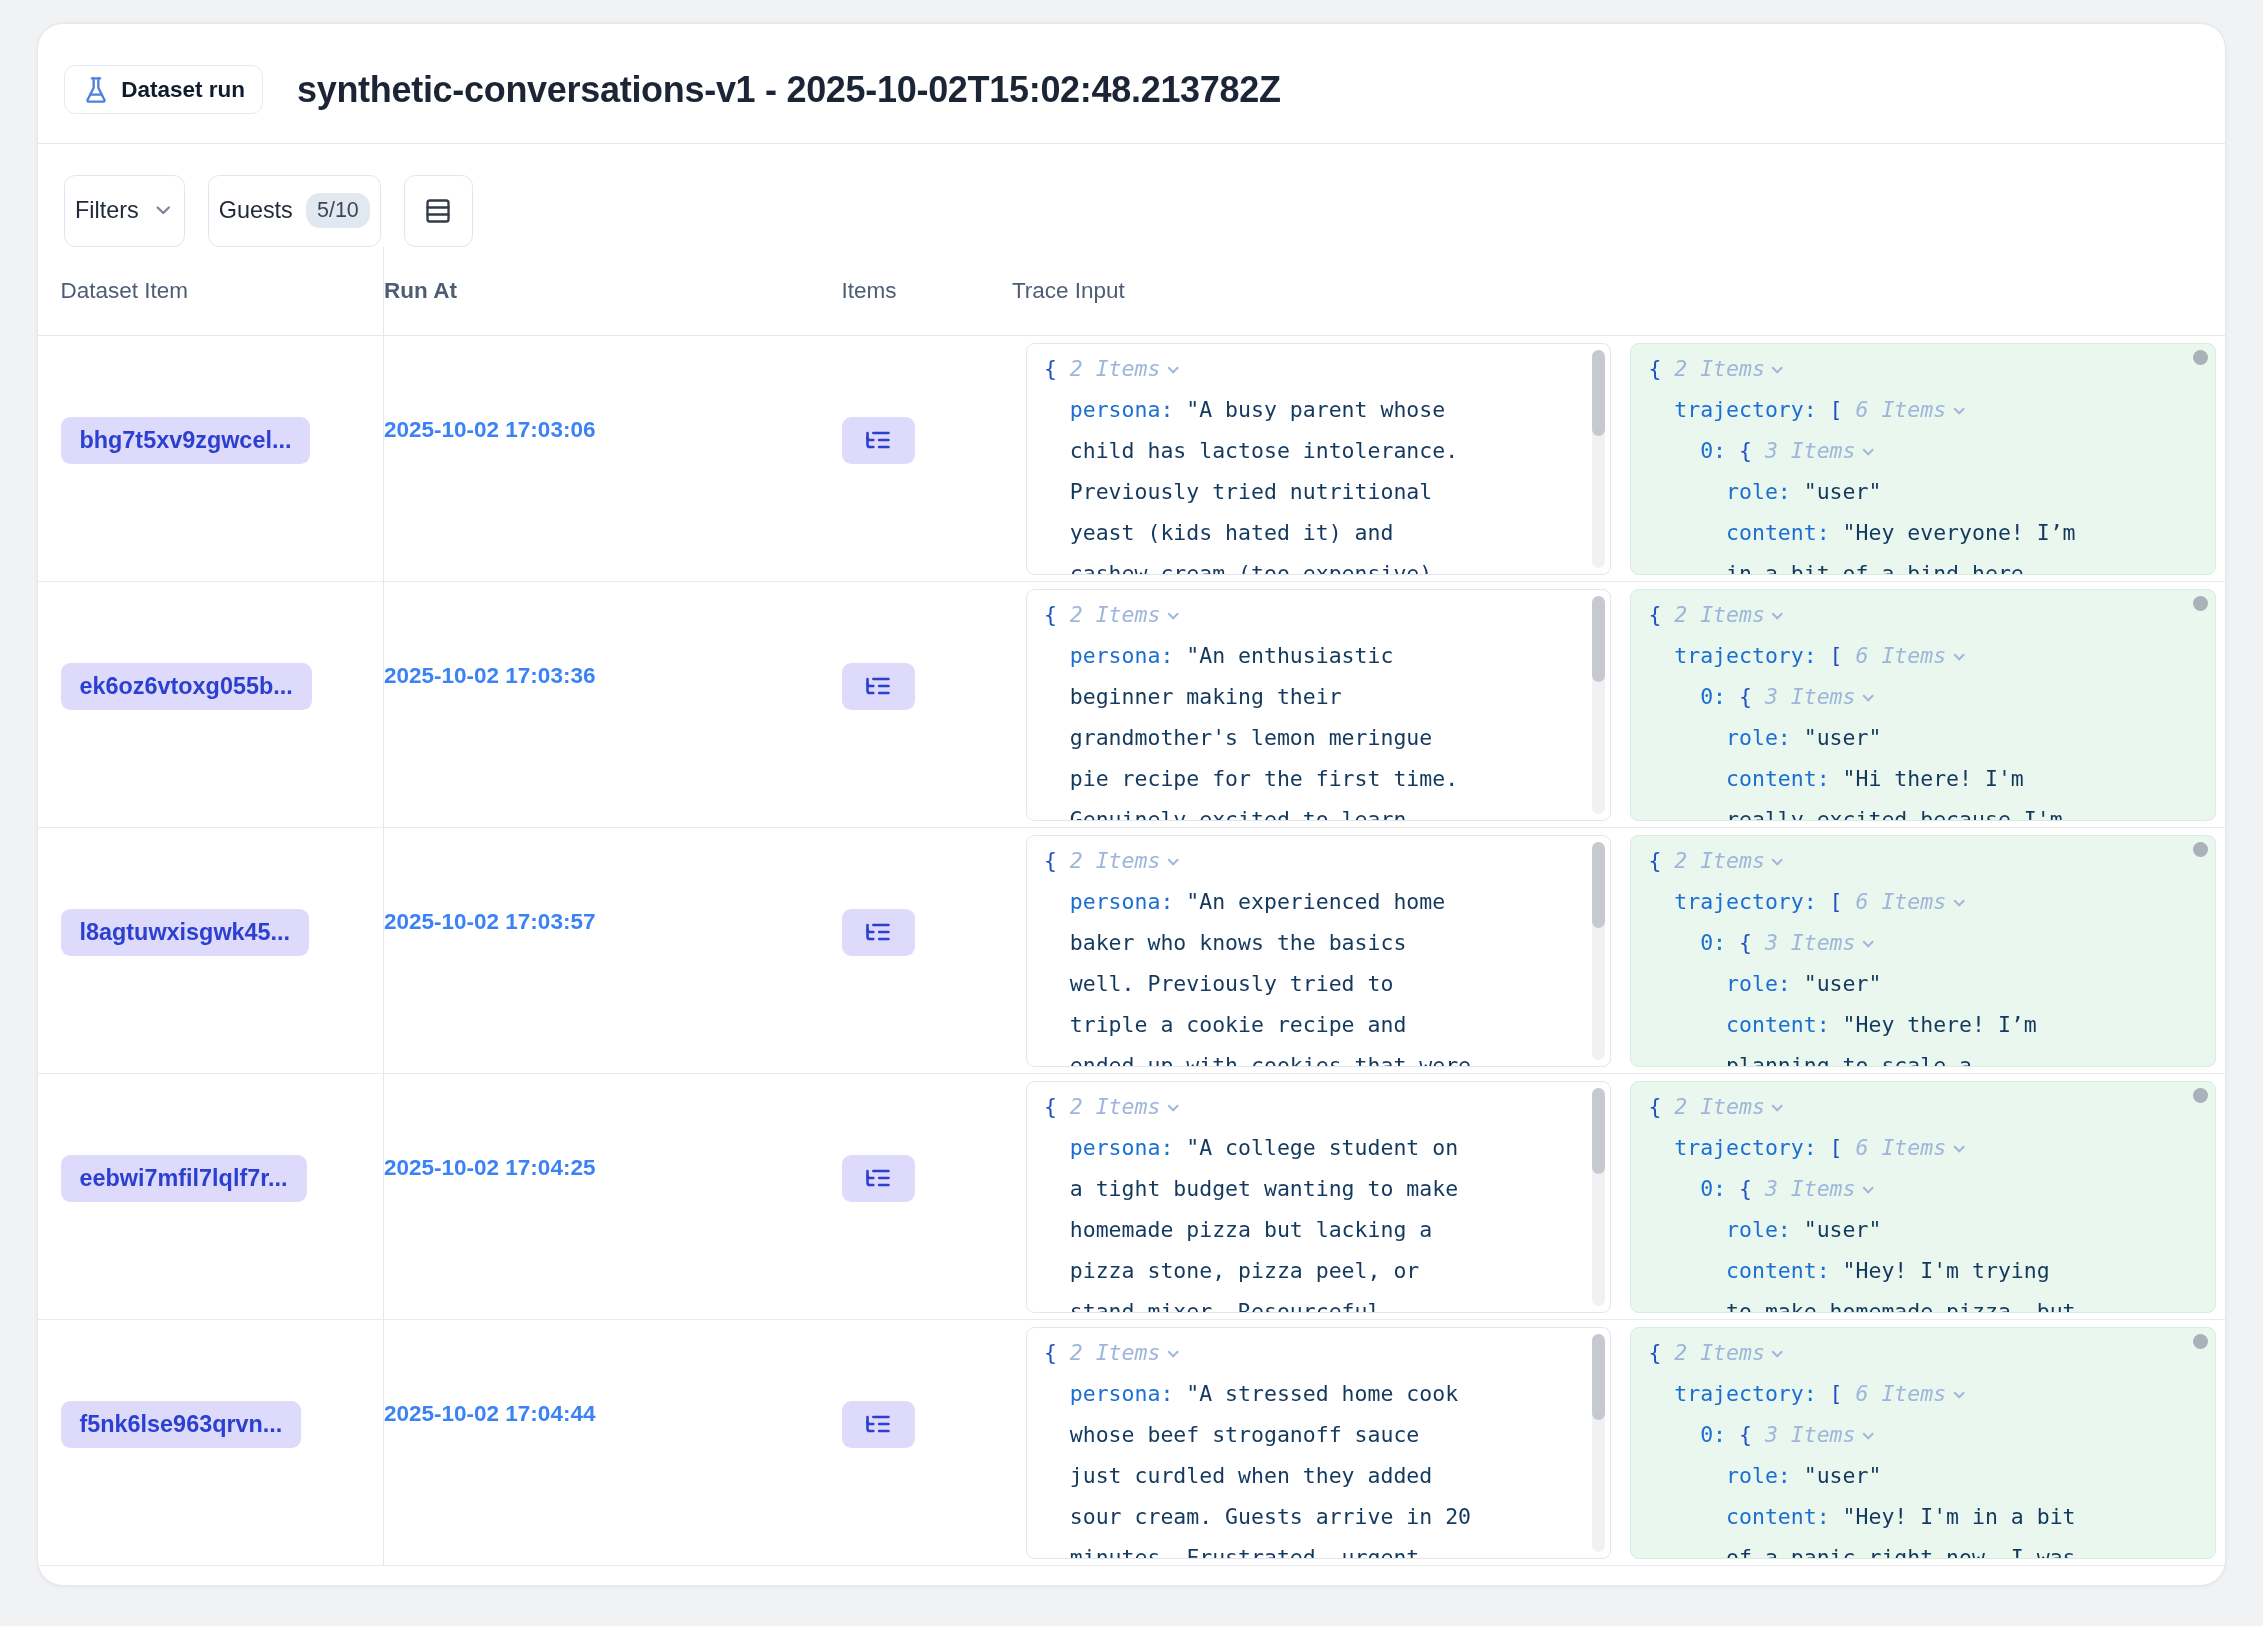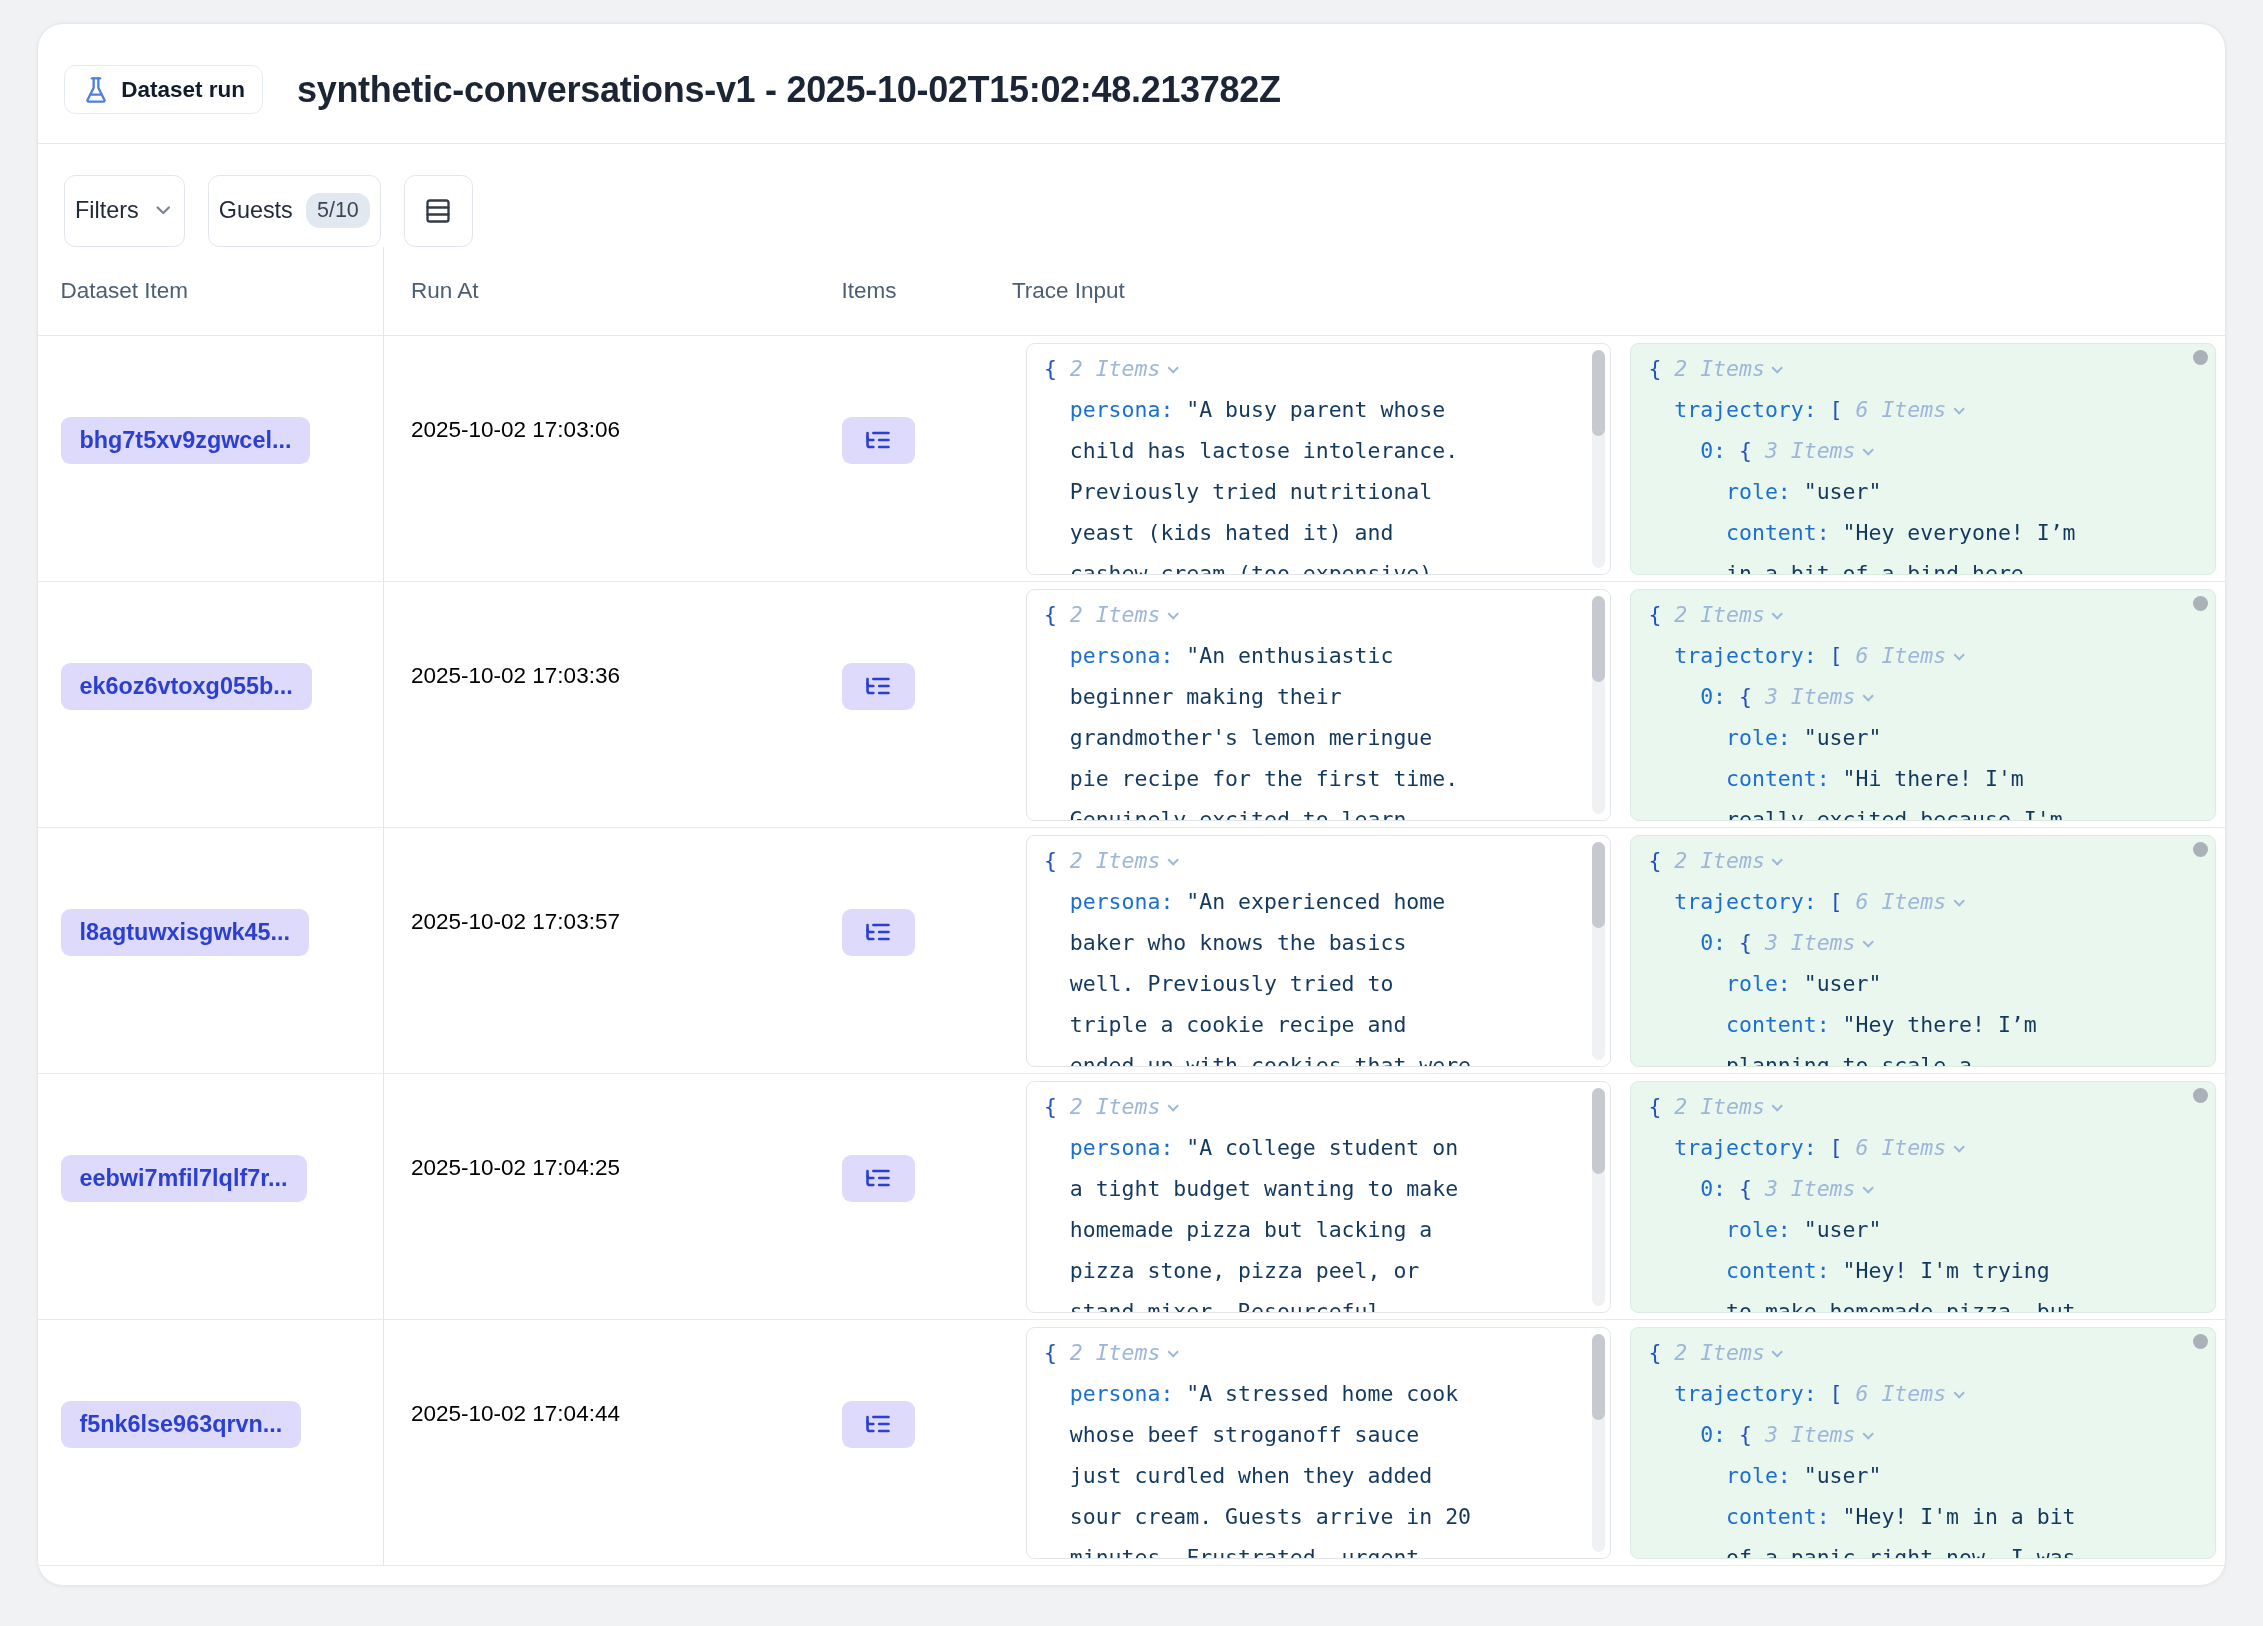--- a/index.html
+++ b/index.html
@@ -71,38 +71,38 @@
     display:grid;
     grid-template-columns:345px 438px 190px 611px 1fr;
   }
   .thead {
     height:89px;
     border-bottom:0.9px solid #e6e8eb;
     color:#4d5e74; font-size:22.5px; font-weight:500;
   }
   .thead > div { display:flex; align-items:center; }
   .c1 { padding-left:22.5px; }
-  .c2 { padding-left:27px; border-left:0.9px solid #e4e6ea; }
+  .c2 { padding-left:0; border-left:0.9px solid #e4e6ea;font-weight:bold; }
   .c3 { padding-left:20.6px; }
   .c4 { padding-left:0.9px; }
   .c5 { padding-left:0.9px; }
   .trow { height:246px; border-bottom:0.9px solid #e8eaec; }
   .trow > div { overflow:hidden; }
   .cell-pad { padding-top:81px; }
   .id-badge {
     display:inline-block;
     background:#dedafb;
     color:#2b3fd0;
     font-size:23.4px; font-weight:700;
     border-radius:9.4px;
     padding:10.3px 19px;
     cursor:pointer;
     white-space:nowrap;
   }
-  .run-at { font-size:22.5px; color:#000000; }
+  .run-at { font-size:22.5px; color:#3b82f6; }
   .trace-btn {
     display:inline-flex; align-items:center; justify-content:center;
     width:73px; height:47px;
     background:#dedafb;
     border:none; border-radius:9.4px;
     cursor:pointer;
   }
   
   .card {
     position:relative;

